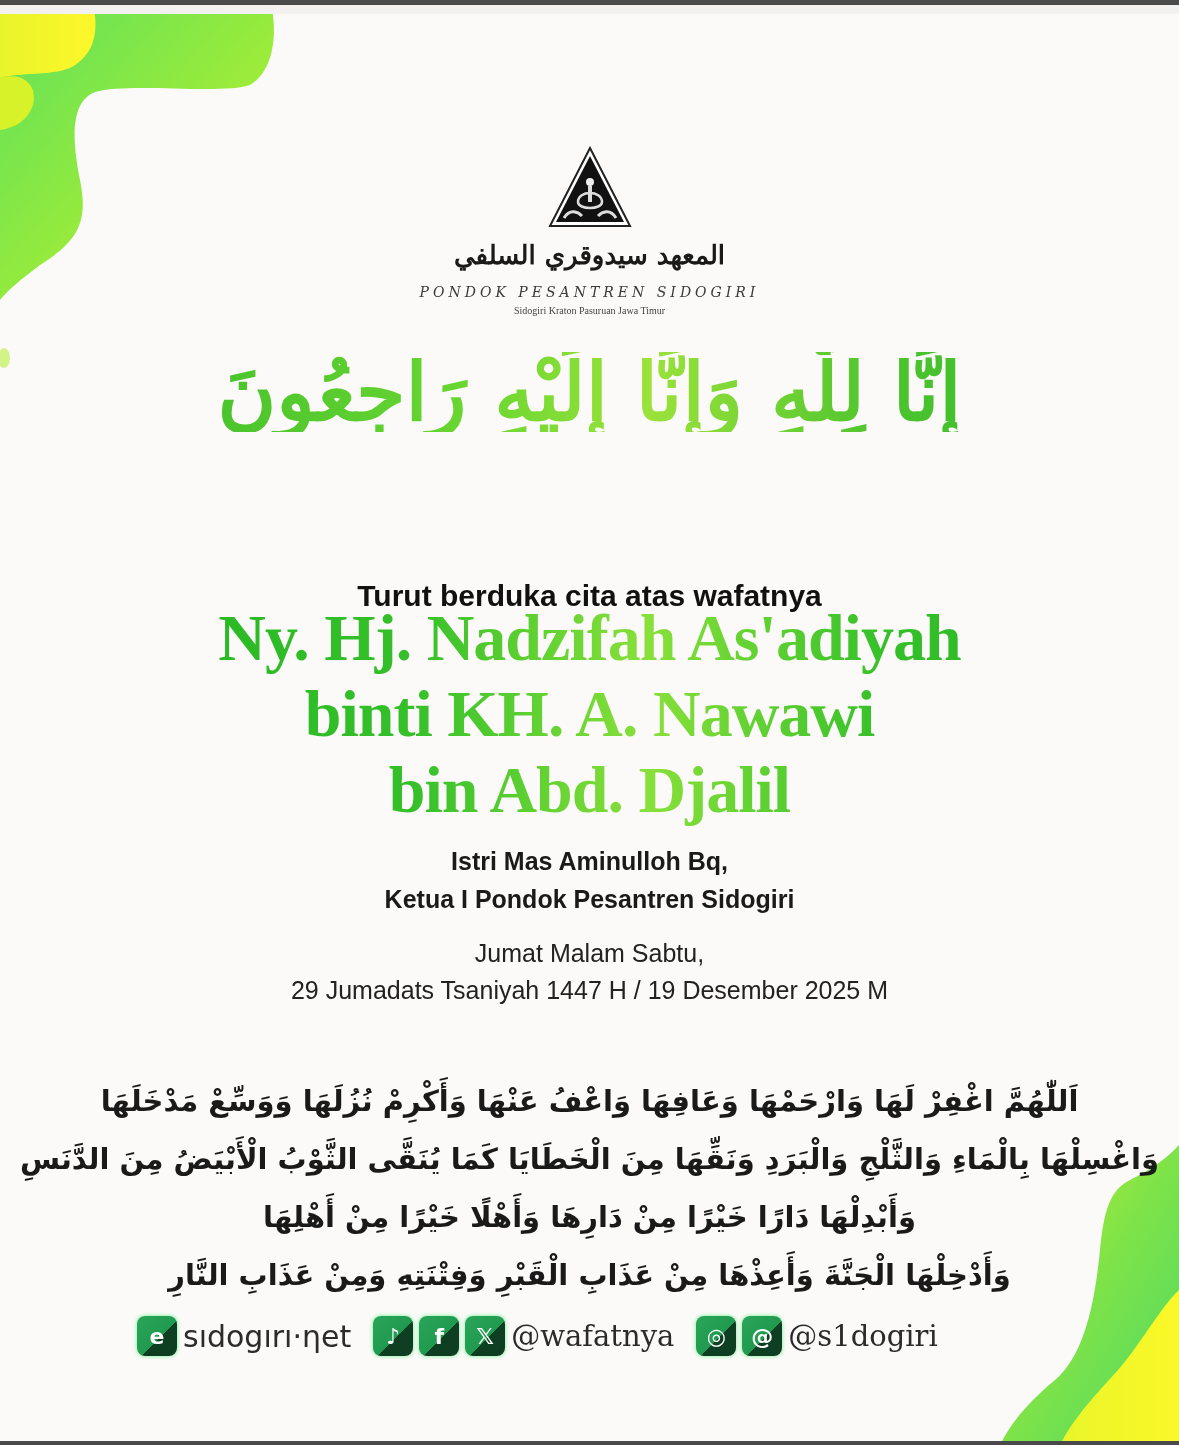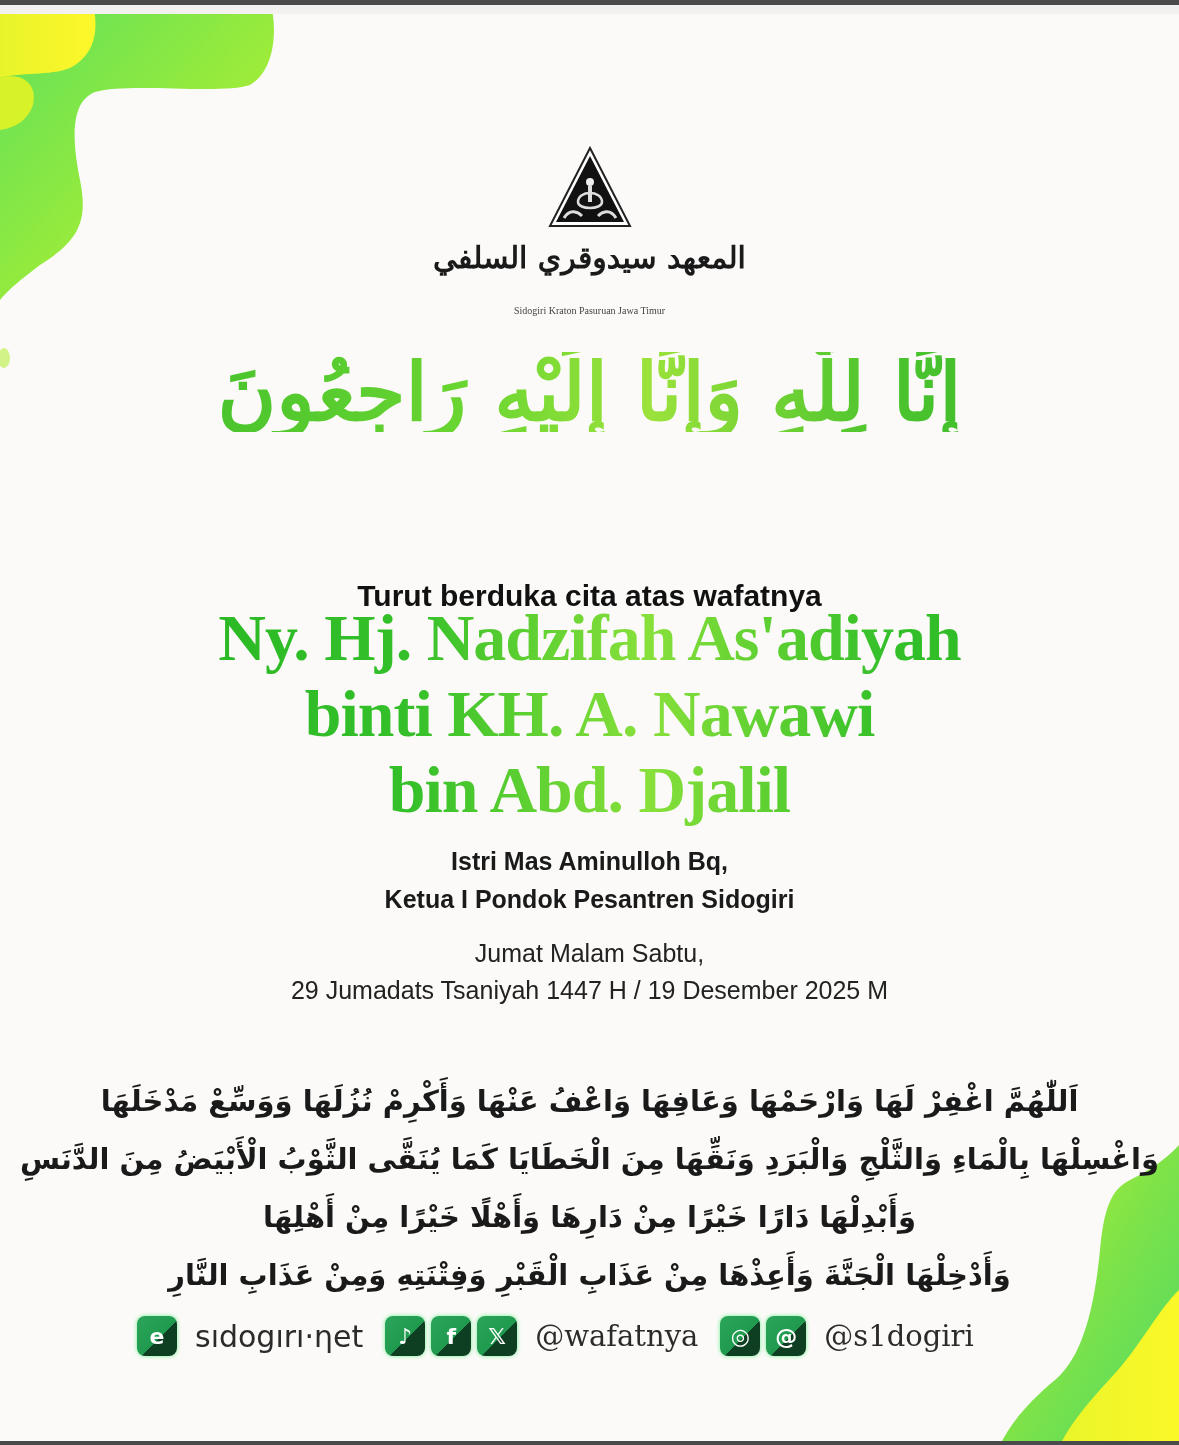--- a/index.html
+++ b/index.html
@@ -42,21 +42,21 @@
       position: absolute;
       left: 0; width: 1179px;
       text-align: center;
     }
     .logo-wrap {
       top: 146px;
     }
     .logo-arabic {
       top: 240px;
       font-family: "DejaVu Serif", serif;
-      font-size: 30px;
+      font-size: 26px;
       font-weight: bold;
       color: #1a1a1a;
       direction: rtl;
       letter-spacing: -1px;
     }
     .logo-latin {
       top: 284px;
       font-family: "DejaVu Serif", serif;
       font-style: italic;
       font-size: 14px;
@@ -154,21 +154,21 @@
       font-weight: bold;
       font-size: 22px;
       margin-right: 6px;
       position: relative;
     }
     .footer-text {
       font-family: "DejaVu Sans", sans-serif;
       font-size: 30px;
       color: #2b2b2b;
       margin-right: 22px;
-      margin-left: 12px;
+      margin-left: 0;
     }
     .footer-text.serif {
       font-family: "DejaVu Serif", serif;
       font-size: 29px;
     }
   </style>
 </head>
 <body>
 
 <div class="top-bar"></div>
@@ -214,20 +214,21 @@
     <svg width="84" height="84" viewBox="0 0 84 84">
       <polygon points="42,2 82,80 2,80" fill="#ffffff" stroke="#222" stroke-width="2"></polygon>
       <polygon points="42,10 76,76 8,76" fill="#111"></polygon>
       <circle cx="42" cy="36" r="4" fill="#eee"></circle>
       <path d="M30,56 C30,44 54,44 54,56 C54,64 30,64 30,56 Z" fill="none" stroke="#ddd" stroke-width="2.5"></path>
       <rect x="40" y="40" width="4" height="16" fill="#ddd"></rect>
       <path d="M16,72 C22,62 30,66 34,70 M68,72 C62,62 54,66 50,70" stroke="#ddd" stroke-width="3" fill="none"></path>
     </svg>
   </div>
   <div class="center logo-arabic">المعهد سيدوقري السلفي</div>
+  <div class="center logo-latin">Pondok Pesantren Sidogiri</div>
   <div class="center logo-address">Sidogiri Kraton Pasuruan Jawa Timur</div>
 
   <div class="center calligraphy">إِنَّا لِلّٰهِ وَإِنَّا إِلَيْهِ رَاجِعُونَ</div>
 
   <div class="center condolence">Turut berduka cita atas wafatnya</div>
 
   <div class="center name-block">
     <span class="name-line">Ny. Hj. Nadzifah As'adiyah</span>
     <span class="name-line">binti KH. A. Nawawi</span>
     <span class="name-line">bin Abd. Djalil</span>

